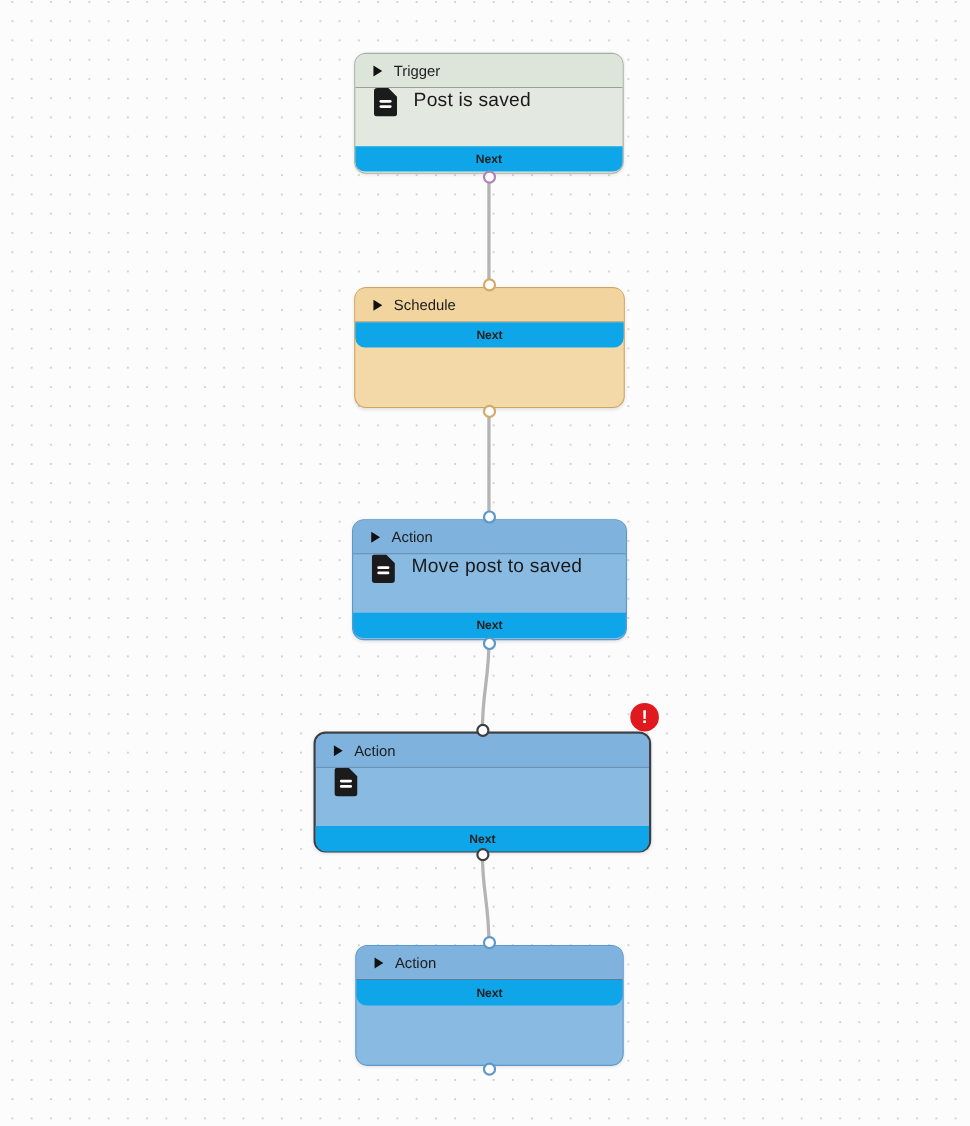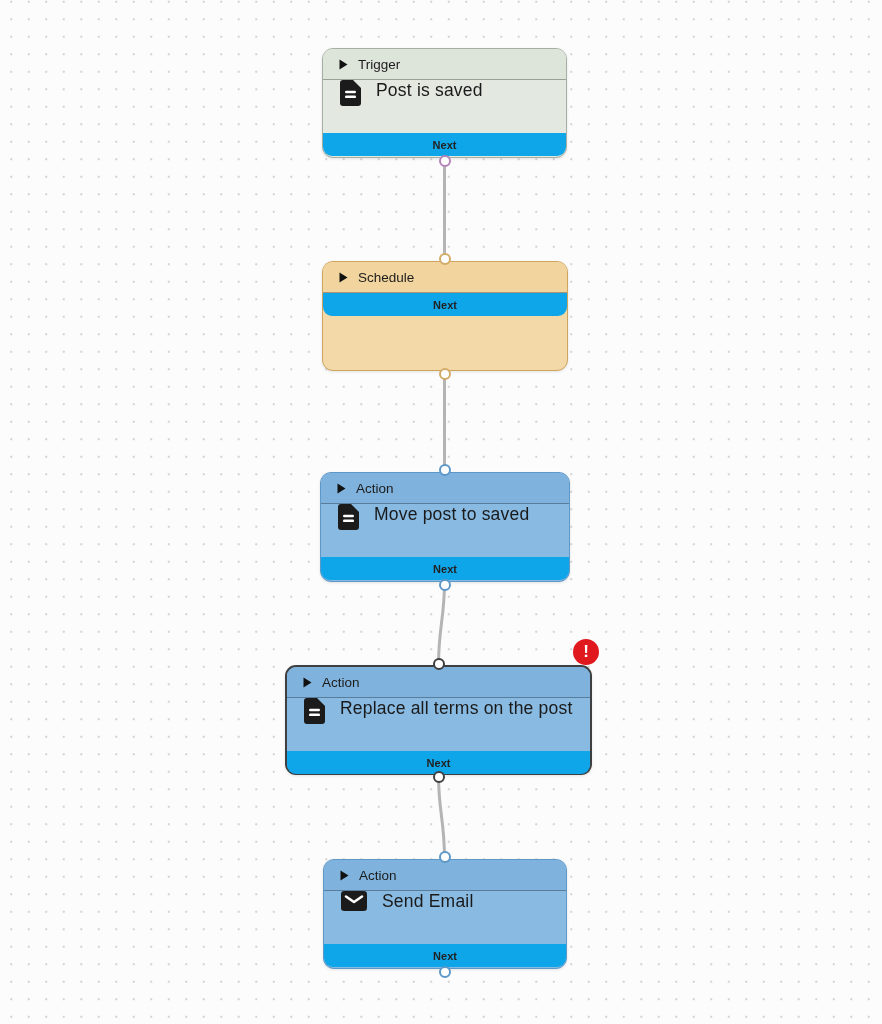--- a/index.html
+++ b/index.html
@@ -214,47 +214,37 @@
       <span>Action</span>
     </div>
     <div class="node-body">
       <span class="body-icon">
         <svg width="21" height="26" viewBox="0 0 21 26">
             <path d="M3 0 H13 L21 8 V23 A3 3 0 0 1 18 26 H3 A3 3 0 0 1 0 23 V3 A3 3 0 0 1 3 0 Z" fill="#1b1b1b"></path>
             <rect x="5" y="10.8" width="11" height="2.5" rx="1.2" fill="#fff"></rect>
             <rect x="5" y="15.6" width="11" height="2.5" rx="1.2" fill="#fff"></rect>
           </svg>
       </span>
-      <span class="node-title">Replace all terms on the post</span>
     </div>
     <div class="node-footer">
       <span class="footer-label">Next</span>
     </div>
     <div class="port port-top"></div>
     <div class="port port-bottom"></div>
   </div>
 
   <div class="node" id="node-4" style="--head: #7fb2dc; --body: #89bae2; --bord: #5d98c8; --conn: #5d98c8;">
     <div class="node-header">
       <span class="tri-icon">
         <svg width="9" height="11" viewBox="0 0 9 11">
             <path d="M0.5 0.5 L8.5 5.5 L0.5 10.5 Z" fill="#111"></path>
           </svg>
       </span>
       <span>Action</span>
     </div>
-    <div class="node-body">
-      <span class="body-icon">
-        <svg width="26" height="20" viewBox="0 0 26 20">
-            <rect width="26" height="20" rx="3.2" fill="#1b1b1b"></rect>
-            <path d="M5 5.5 L13 11 L21 5.5" fill="none" stroke="#fff" stroke-width="2.6" stroke-linecap="round" stroke-linejoin="round"></path>
-          </svg>
-      </span>
-      <span class="node-title">Send Email</span>
-    </div>
     <div class="node-footer">
       <span class="footer-label">Next</span>
     </div>
     <div class="port port-top"></div>
     <div class="port port-bottom"></div>
   </div>
 
 </div>
 
 </body></html>

